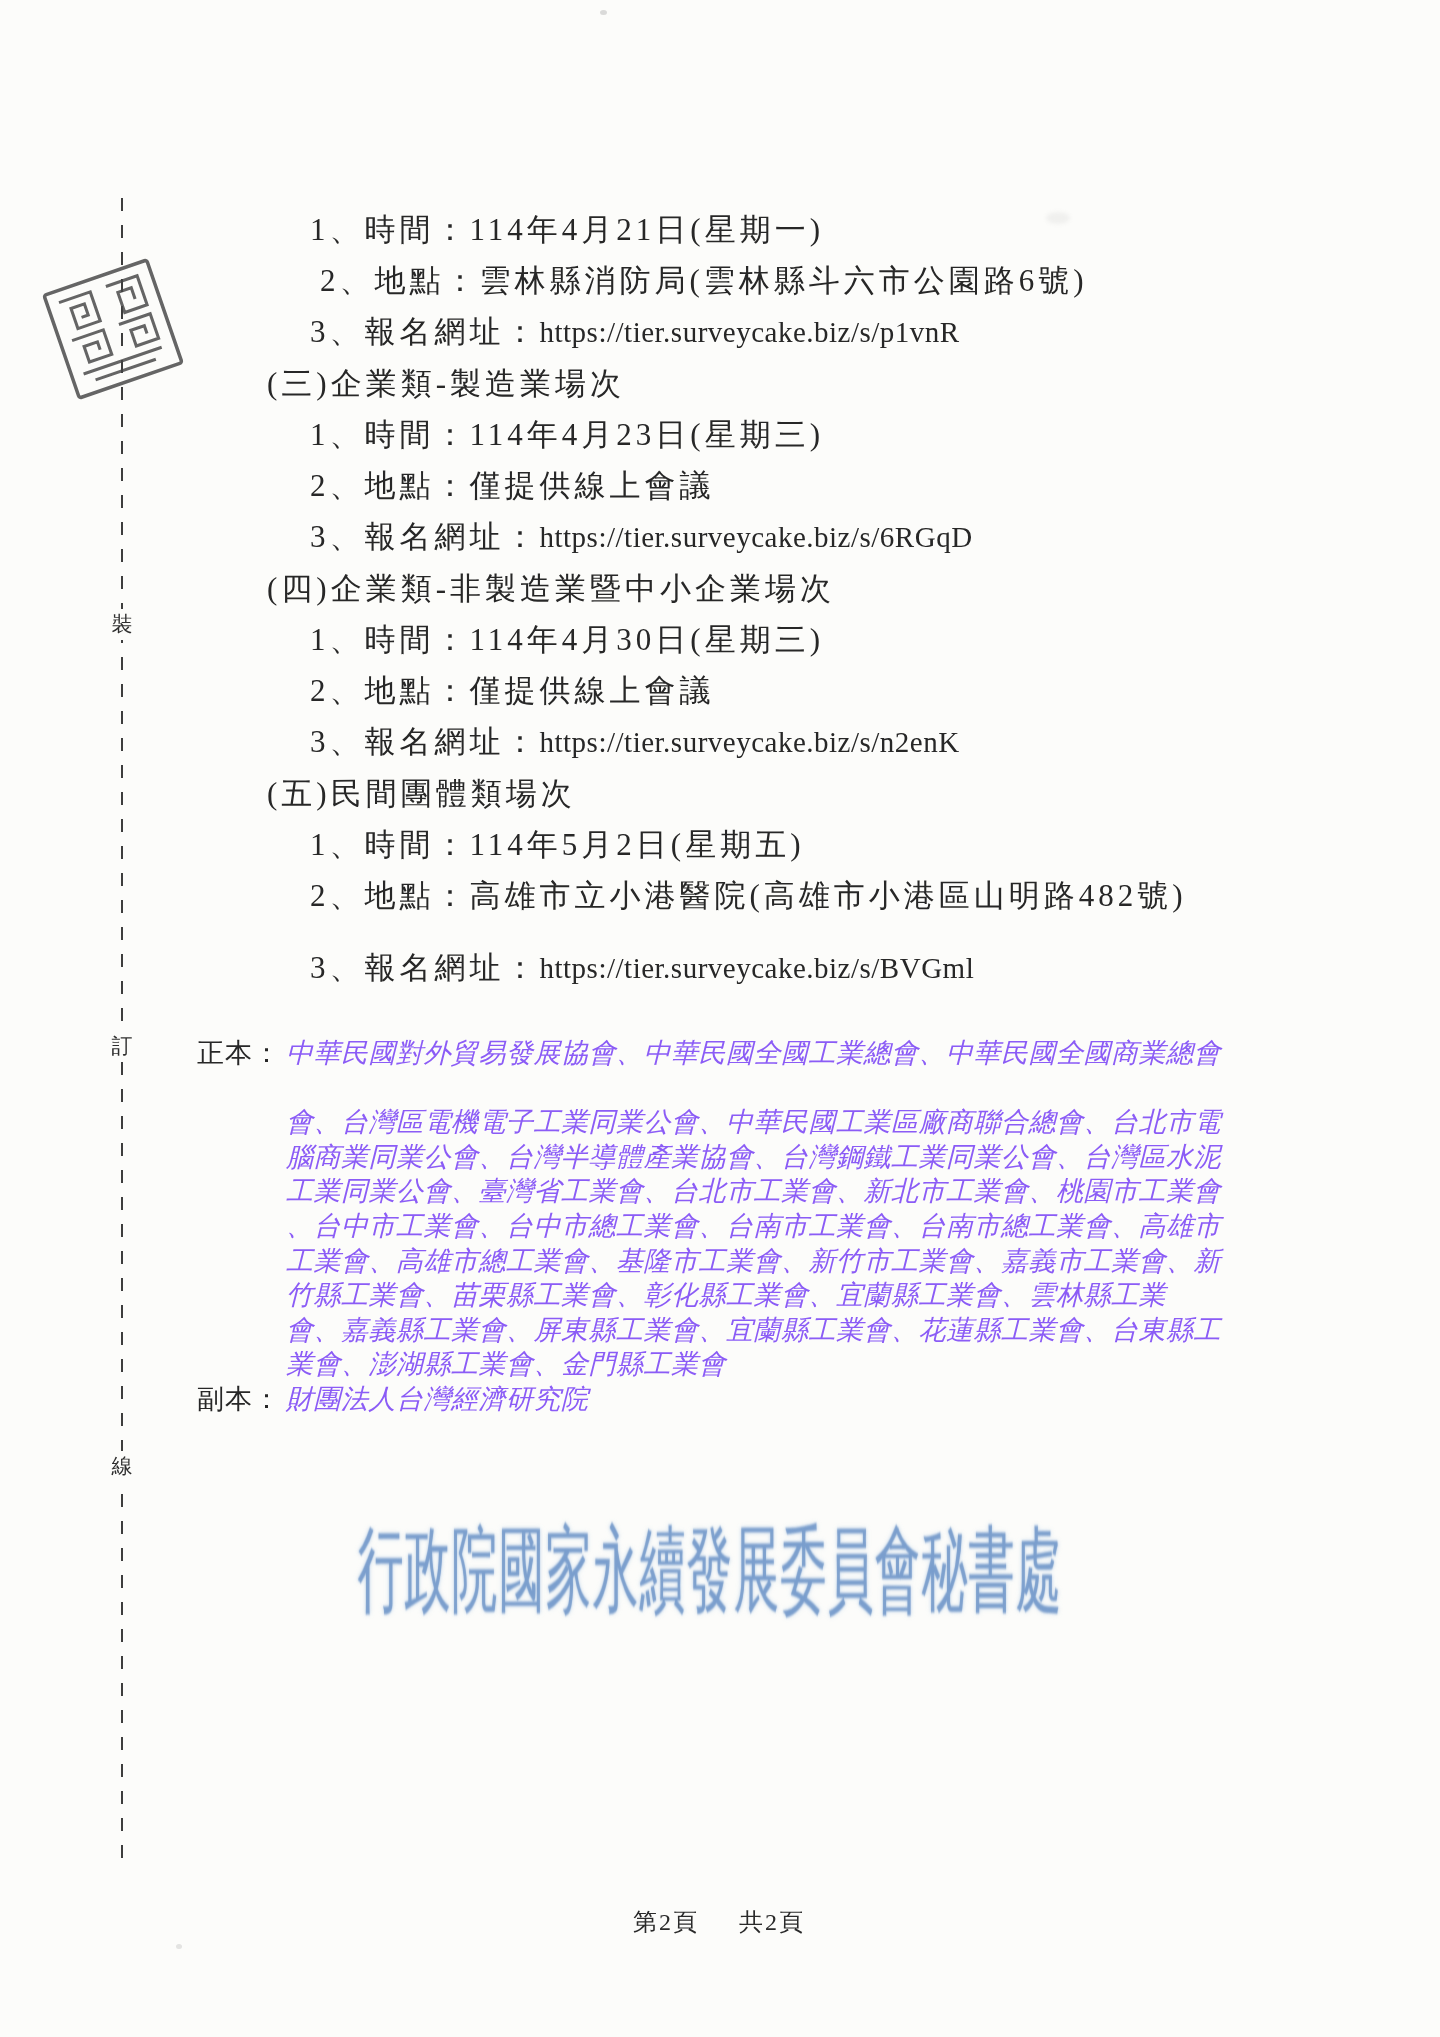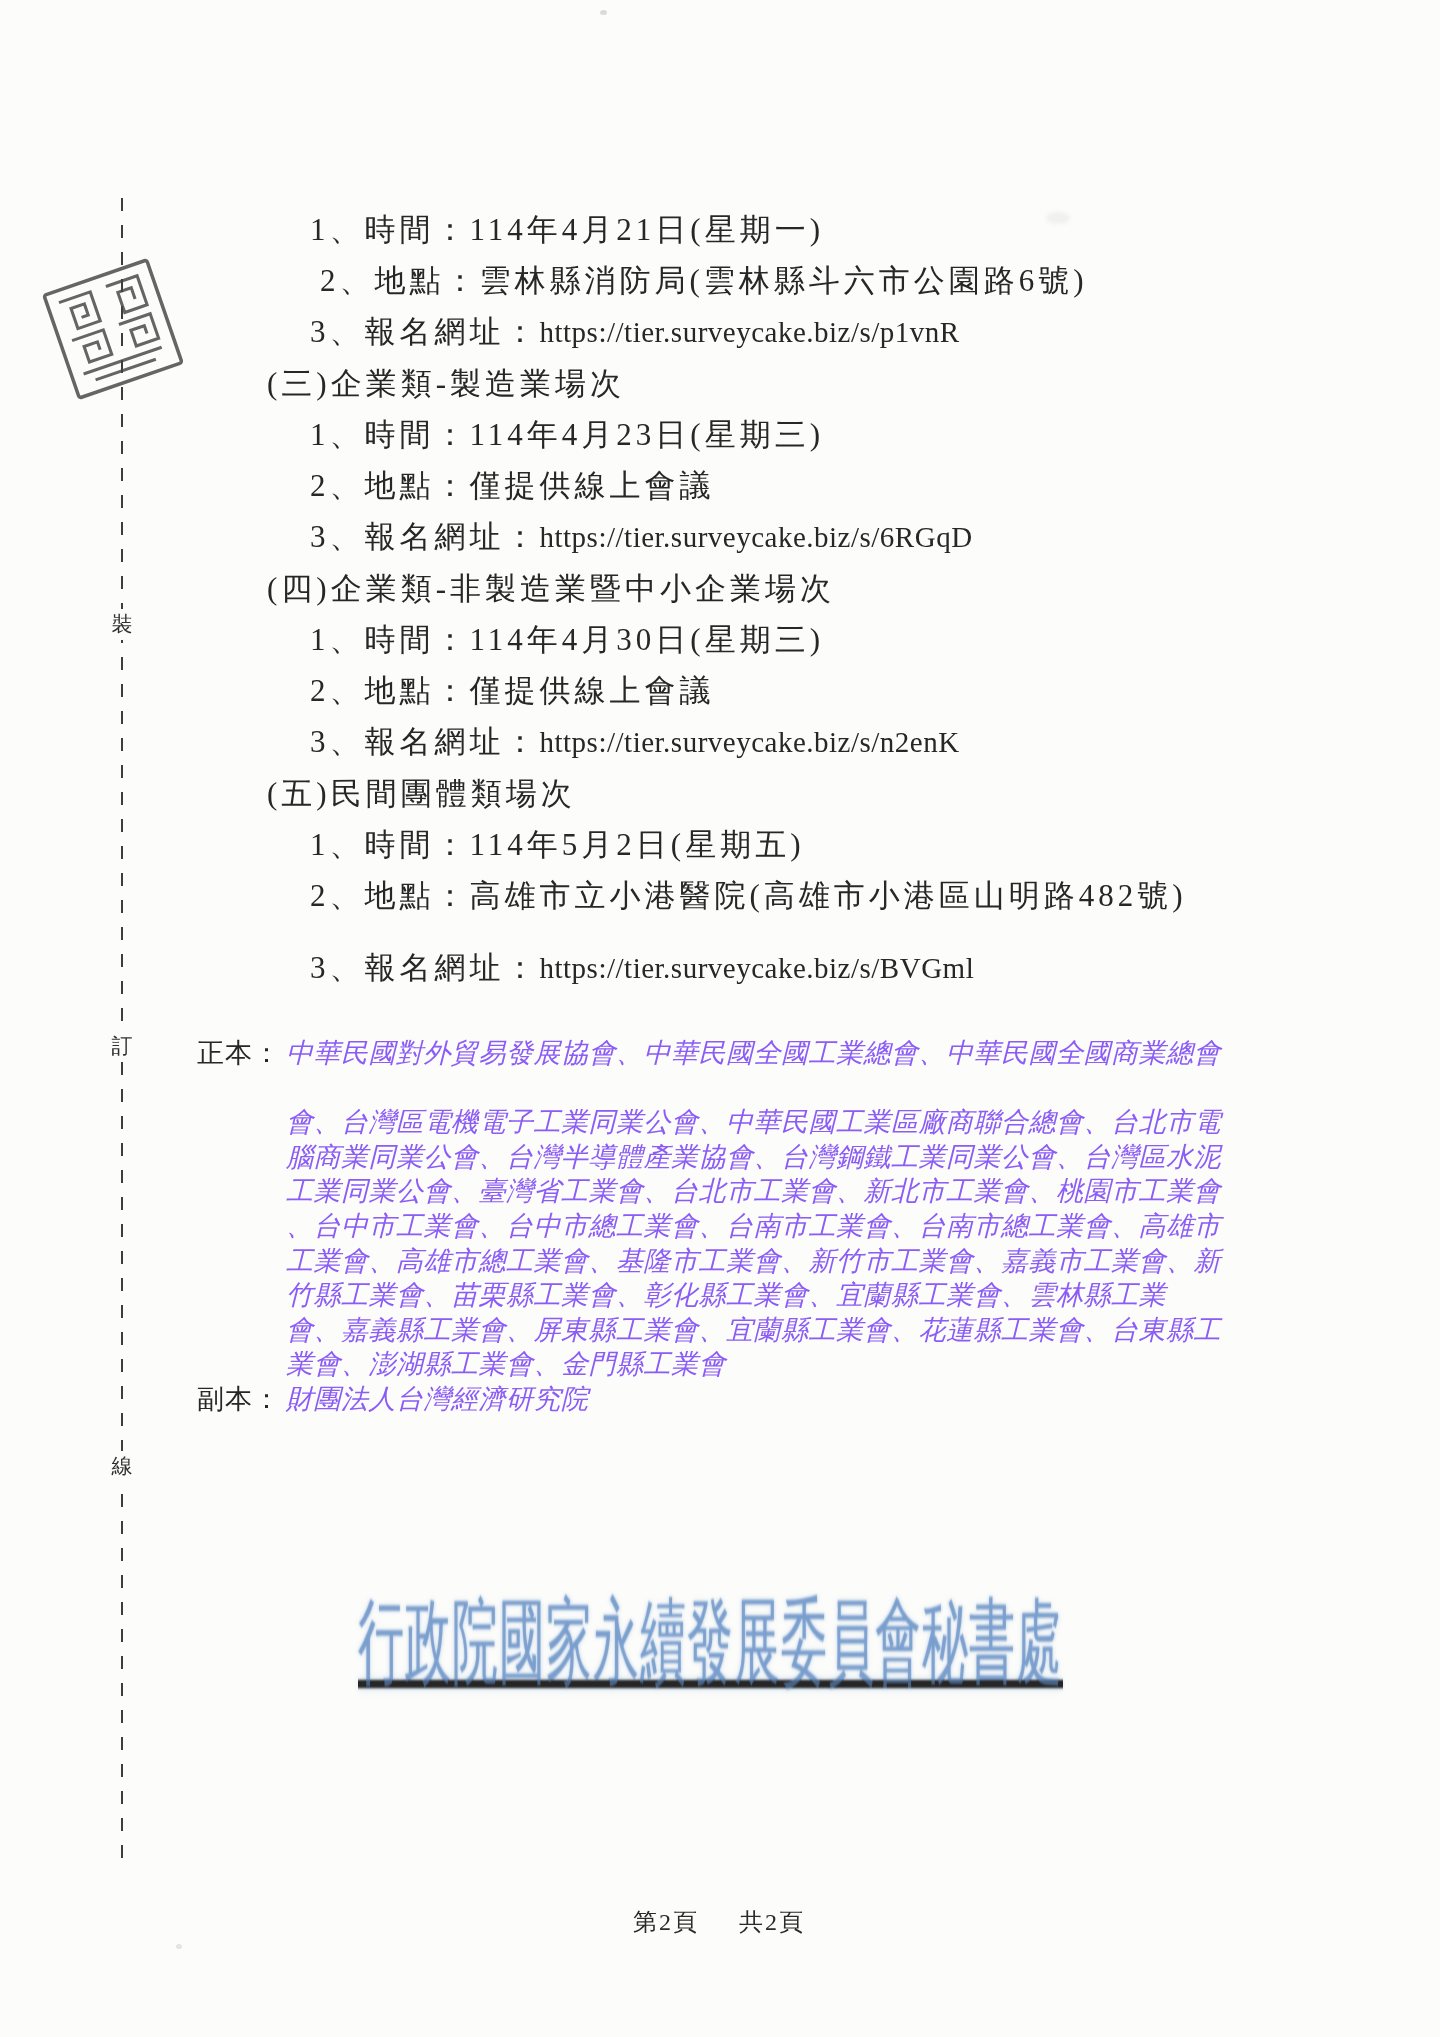--- a/index.html
+++ b/index.html
@@ -17,22 +17,22 @@
   .rlabel{position:absolute;left:197px;font-size:27px;letter-spacing:1px;white-space:nowrap;color:#272727;}
   .rline{position:absolute;left:286px;font-size:27px;letter-spacing:0.5px;white-space:nowrap;color:#8b5cf6;font-style:italic;}
   
   .bindline{position:absolute;left:121px;top:198px;width:2px;height:1669px;
     background:repeating-linear-gradient(to bottom,#3d3d3d 0 13px,transparent 13px 27px);}
   .bindchar{position:absolute;left:109px;width:26px;text-align:center;font-size:21px;color:#2e2e2e;
     background:#fcfcfa;padding:5px 0;line-height:21px;}
   
   .seal{position:absolute;left:54px;top:268px;width:118px;height:122px;transform:rotate(-19deg);opacity:.82;}
   
-  .stamp{position:absolute;left:358px;top:1588px;width:704px;height:110px;display:flex;
-    align-items:center;justify-content:flex-start;text-decoration:underline;}
+  .stamp{position:absolute;left:358px;top:1516px;width:704px;height:110px;display:flex;
+    align-items:center;justify-content:center;}
   .stamp span{
     font-size:46px;letter-spacing:1px;white-space:nowrap;font-weight:normal;
     color:rgba(93,136,192,0.62);transform:scaleY(2.05);
     text-shadow:0 0 1.5px rgba(120,160,210,.55),0 0 4px rgba(150,185,225,.35);
     filter:blur(.4px);
   }
   
   .footer{position:absolute;left:633px;top:1906px;display:flex;gap:40px;font-size:24px;
     letter-spacing:2px;color:#2a2a2a;white-space:nowrap;}
   

